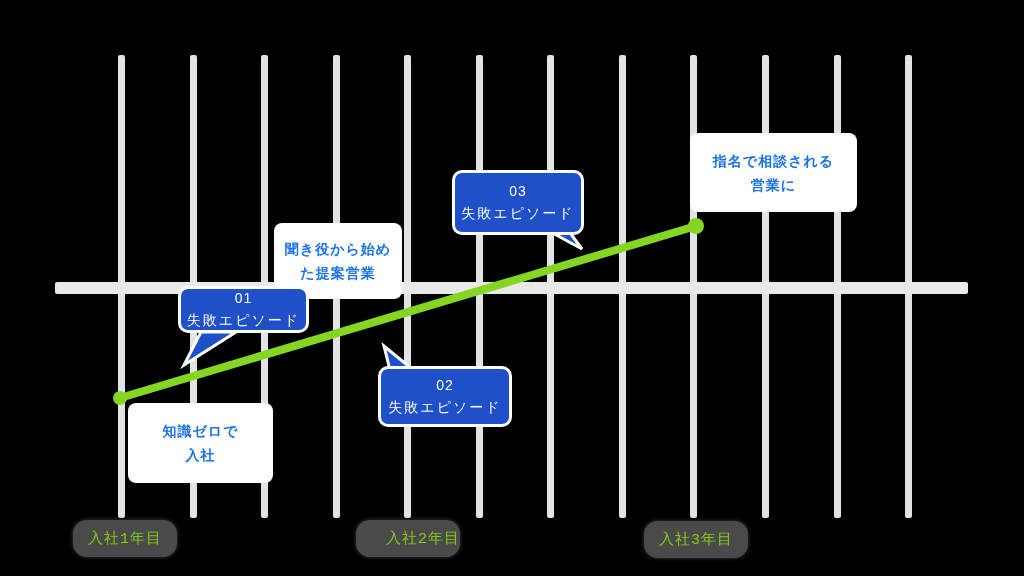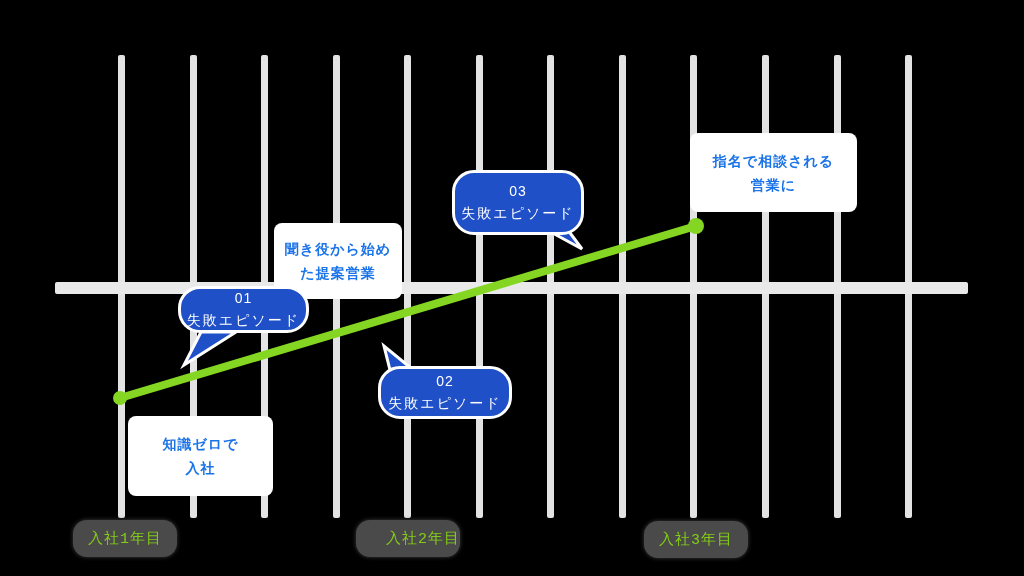--- a/index.html
+++ b/index.html
@@ -25,21 +25,21 @@
   }
   .overlay{position:absolute;left:0;top:0;z-index:2;pointer-events:none;}
   .note{
     position:absolute;z-index:1;background:#fff;border-radius:8px;
     display:flex;flex-direction:column;align-items:center;justify-content:center;
     color:var(--note-text-blue);font-weight:bold;font-size:14px;line-height:24px;
     text-align:center;letter-spacing:1px;
   }
   .bubble{
     position:absolute;z-index:3;background:var(--bubble-blue);
-    border:3px solid #fff;border-radius:22px;box-sizing:border-box;
+    border:3px solid #fff;border-radius:10px;box-sizing:border-box;
     display:flex;flex-direction:column;align-items:center;justify-content:center;
     color:#fff;text-align:center;
   }
   .bubble-num{font-size:14px;line-height:18px;letter-spacing:1px;}
   .bubble-label{font-size:14px;line-height:20px;letter-spacing:2px;margin-top:3px;}
   .year{
     position:absolute;z-index:1;background:var(--year-label-bg);
     box-shadow:0 0 4px rgba(74,74,74,.85);
     color:#84cc16;font-family:Liberation Mono, monospace;font-size:15px;
     letter-spacing:1px;border-radius:14px;padding:9px 0;width:104px;
@@ -59,21 +59,21 @@
   <div class="vline" style="left:476px"></div>
   <div class="vline" style="left:547px"></div>
   <div class="vline" style="left:619px"></div>
   <div class="vline" style="left:690px"></div>
   <div class="vline" style="left:762px"></div>
   <div class="vline" style="left:834px"></div>
   <div class="vline" style="left:905px"></div>
 
   <div class="hband"></div>
 
-  <div class="note" style="left:128px;top:416px;width:145px;height:80px;">
+  <div class="note" style="left:128px;top:403px;width:145px;height:80px;">
     <span>知識ゼロで</span>
     <span>入社</span>
   </div>
   <div class="note" style="left:274px;top:223px;width:128px;height:76px;">
     <span>聞き役から始め</span>
     <span>た提案営業</span>
   </div>
   <div class="note" style="left:690px;top:133px;width:167px;height:79px;">
     <span>指名で相談される</span>
     <span>営業に</span>
@@ -85,21 +85,21 @@
     <polygon points="525,218 559,218 582,249" style="fill:var(--bubble-blue);stroke:#fff;stroke-width:3"></polygon>
     <line x1="120" y1="398" x2="696" y2="226" stroke-width="8" stroke-linecap="round" style="stroke:var(--growth-green)"></line>
     <circle cx="120" cy="398" r="7" style="fill:var(--growth-green)"></circle>
     <circle cx="696" cy="226" r="8" style="fill:var(--growth-green)"></circle>
   </svg>
 
   <div class="bubble" style="left:178px;top:286px;width:131px;height:47px;">
     <div class="bubble-num">01</div>
     <div class="bubble-label">失敗エピソード</div>
   </div>
-  <div class="bubble" style="left:378px;top:366px;width:134px;height:53px;">
+  <div class="bubble" style="left:378px;top:366px;width:134px;height:61px;">
     <div class="bubble-num">02</div>
     <div class="bubble-label">失敗エピソード</div>
   </div>
   <div class="bubble" style="left:452px;top:170px;width:132px;height:65px;">
     <div class="bubble-num">03</div>
     <div class="bubble-label">失敗エピソード</div>
   </div>
 
   <div class="year" style="left:73px;top:520px;">入社1年目</div>
   <div class="year" style="left:356px;top:520px;text-align:right;">入社2年目</div>

